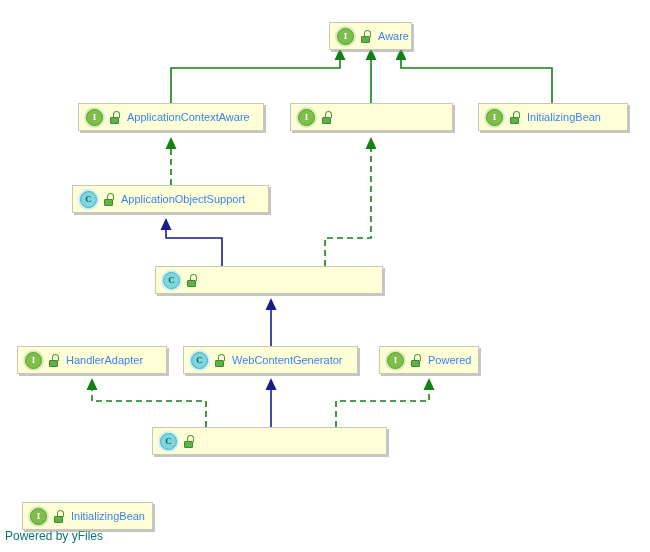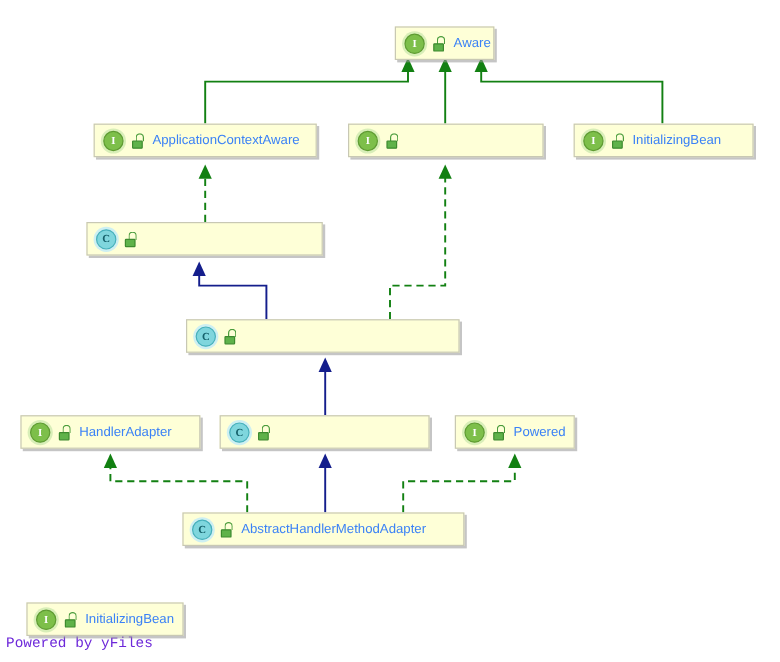--- a/index.html
+++ b/index.html
@@ -98,23 +98,23 @@
   .uml-node .node-label {
     font-family: Liberation Sans, sans-serif;
     font-size: 11px;
     color: #3b82f6;
     line-height: 1;
   }
   #watermark {
     position: absolute;
     left: 5px;
     top: 529px;
-    font-family: Liberation Mono, monospace;
+    font-family: Liberation Sans, sans-serif;
     font-size: 12px;
-    color: #6d28d9;
+    color: #0f766e;
     user-select: none;
     z-index: 2;
   }
 </style>
 </head>
 <body>
 
 <div id="diagram-canvas">
 
   <svg id="edge-layer" width="650" height="552" viewBox="0 0 650 552" xmlns="http://www.w3.org/2000/svg">
@@ -207,20 +207,21 @@
     </span>
     <span class="node-label">InitializingBean</span>
   </div>
 
   <div class="uml-node kind-class" style="left:72px; top:185px; width:197px;">
     <span class="type-icon">C</span>
     <span class="lock-icon">
       <span class="shackle"></span>
         <span class="body"></span>
     </span>
+    <span class="node-label">ApplicationObjectSupport</span>
   </div>
 
   <div class="uml-node kind-class" style="left:155px; top:266px; width:228px;">
     <span class="type-icon">C</span>
     <span class="lock-icon">
       <span class="shackle"></span>
         <span class="body"></span>
     </span>
   </div>
 
@@ -232,38 +233,38 @@
     </span>
     <span class="node-label">HandlerAdapter</span>
   </div>
 
   <div class="uml-node kind-class" style="left:183px; top:346px; width:175px;">
     <span class="type-icon">C</span>
     <span class="lock-icon">
       <span class="shackle"></span>
         <span class="body"></span>
     </span>
+    <span class="node-label">WebContentGenerator</span>
   </div>
 
   <div class="uml-node kind-interface" style="left:379px; top:346px; width:100px;">
     <span class="type-icon">I</span>
     <span class="lock-icon">
       <span class="shackle"></span>
         <span class="body"></span>
     </span>
     <span class="node-label">Powered</span>
   </div>
 
   <div class="uml-node kind-class" style="left:152px; top:427px; width:235px;">
     <span class="type-icon">C</span>
     <span class="lock-icon">
       <span class="shackle"></span>
         <span class="body"></span>
     </span>
-    <span class="node-label">AbstractHandlerMethodAdapter</span>
   </div>
 
   <div class="uml-node kind-interface" style="left:22px; top:502px; width:131px;">
     <span class="type-icon">I</span>
     <span class="lock-icon">
       <span class="shackle"></span>
         <span class="body"></span>
     </span>
     <span class="node-label">InitializingBean</span>
   </div>

